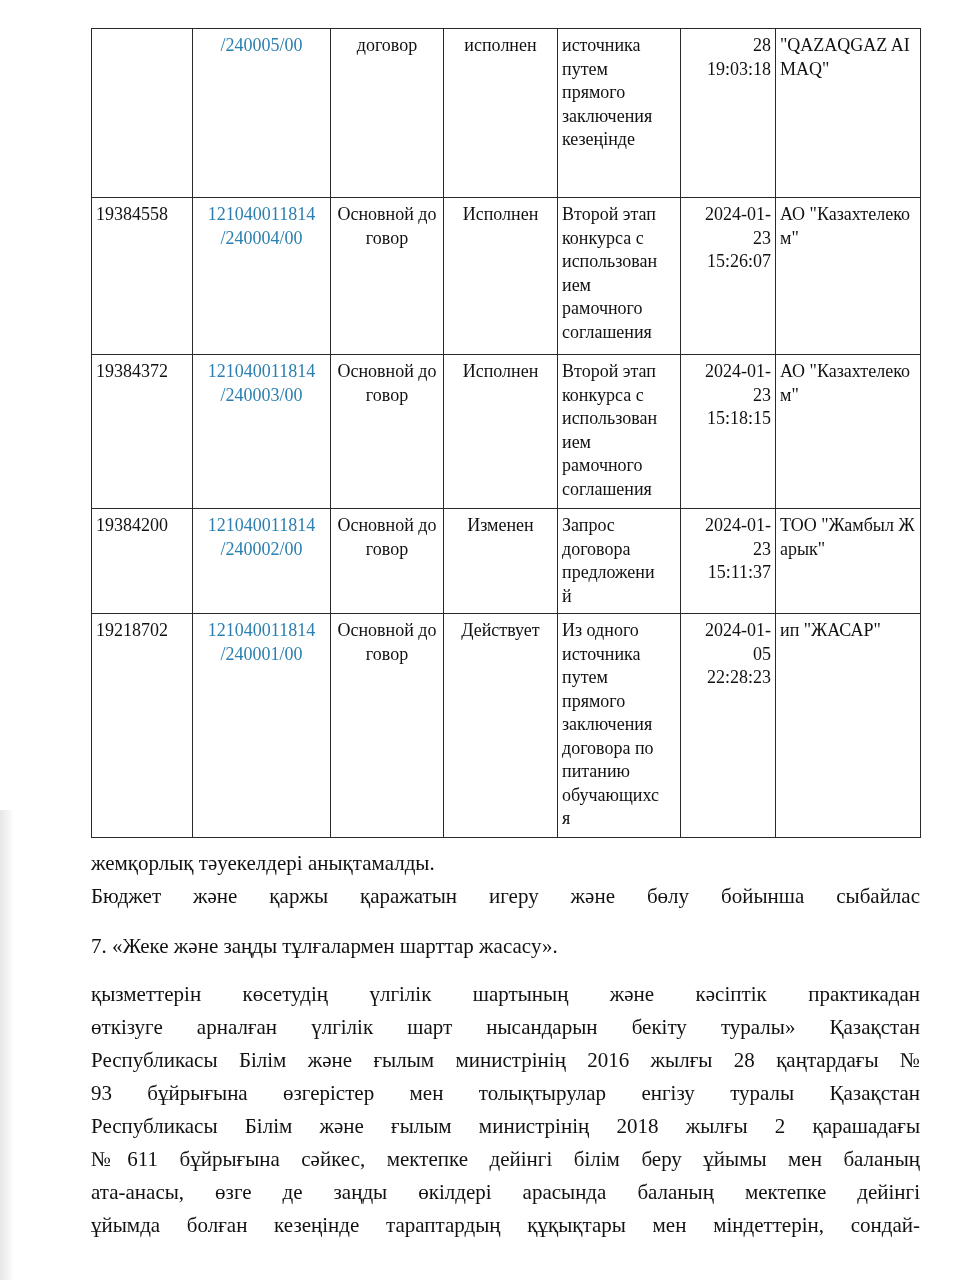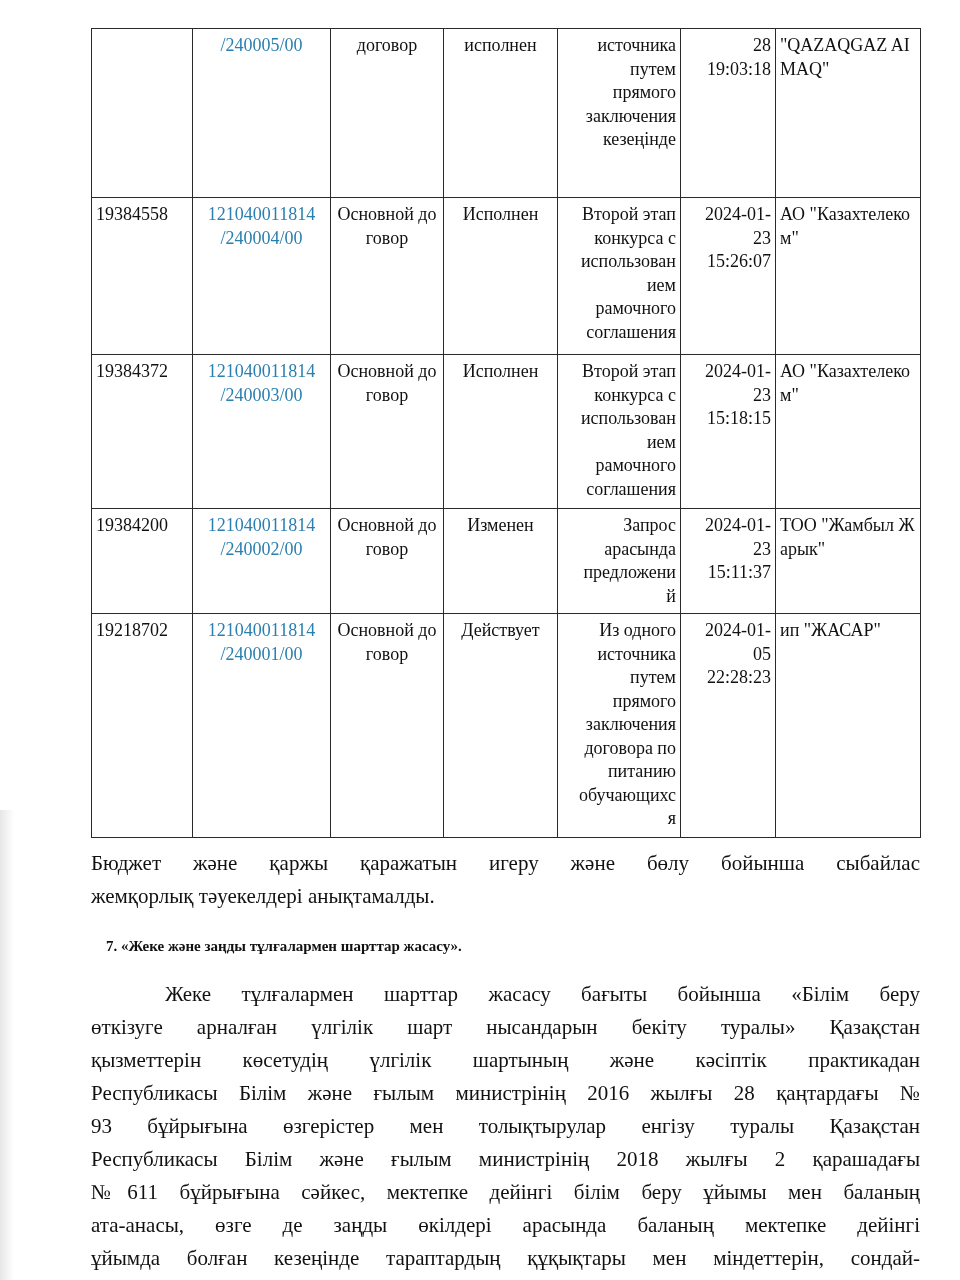--- a/index.html
+++ b/index.html
@@ -25,36 +25,36 @@
     table.contracts td {
       border: 1.5px solid #2a2a2a;
       vertical-align: top;
       padding: 5px 4px 0 4px;
       word-break: break-all;
     }
     td.c-id { text-align: left; }
     td.c-num { text-align: center; color: #2a7fb0; }
     td.c-type { text-align: center; }
     td.c-status { text-align: center; }
-    td.c-method { text-align: right; }
+    td.c-method { text-align: left; }
     td.c-date { text-align: right; }
     td.c-supplier { text-align: left; padding-left: 8px; }
     .num-line { display: block; }
     .m-line { display: block; }
     .text-block {
       position: absolute; left: 91px; width: 829px;
       font-size: 21px; line-height: 33px;
       text-align: justify;
     }
     .line { display: block; text-align: justify; text-align-last: justify; }
     .line.last { text-align-last: left; }
     .para1 { top: 847px; }
     .heading {
-      position: absolute; left: 106px; top: 930px;
-      font-size: 15px; font-weight: bold; line-height: 33px;
+      position: absolute; left: 91px; top: 930px;
+      font-size: 21px; font-weight: normal; line-height: 33px;
     }
     .para2 { top: 978px; }
     .indent { text-indent: 74px; }
   </style>
 </head>
 <body>
 
 <div class="page-shadow"></div>
 
 <table class="contracts">
@@ -141,21 +141,21 @@
     <tr style="height:105px">
       <td class="c-id">19384200</td>
       <td class="c-num">
         <span class="num-line">121040011814</span>
         <span class="num-line">/240002/00</span>
       </td>
       <td class="c-type">Основной договор</td>
       <td class="c-status">Изменен</td>
       <td class="c-method">
         <span class="m-line">Запрос</span>
-        <span class="m-line">арасында</span>
+        <span class="m-line">договора</span>
         <span class="m-line">предложени</span>
         <span class="m-line">й</span>
       </td>
       <td class="c-date">
         <span class="m-line">2024-01-</span>
         <span class="m-line">23</span>
         <span class="m-line">15:11:37</span>
       </td>
       <td class="c-supplier">ТОО "Жамбыл Жарык"</td>
     </tr>
@@ -183,29 +183,28 @@
         <span class="m-line">2024-01-</span>
         <span class="m-line">05</span>
         <span class="m-line">22:28:23</span>
       </td>
       <td class="c-supplier">ип "ЖАСАР"</td>
     </tr>
   </tbody>
 </table>
 
 <div class="text-block para1">
+  <span class="line last">жемқорлық тәуекелдері анықтамалды.</span>
   <span class="line">Бюджет және қаржы қаражатын игеру және бөлу бойынша сыбайлас</span>
-  <span class="line last">жемқорлық тәуекелдері анықтамалды.</span>
 </div>
 
 <div class="heading">7. «Жеке және заңды тұлғалармен шарттар жасасу».</div>
 
 <div class="text-block para2">
-  <span class="line indent">Жеке тұлғалармен шарттар жасасу бағыты бойынша «Білім беру</span>
+  <span class="line">қызметтерін көсетудің үлгілік шартының және кәсіптік практикадан</span>
   <span class="line">өткізуге арналған үлгілік шарт нысандарын бекіту туралы» Қазақстан</span>
-  <span class="line">қызметтерін көсетудің үлгілік шартының және кәсіптік практикадан</span>
   <span class="line">Республикасы Білім және ғылым министрінің 2016 жылғы 28 қаңтардағы №</span>
   <span class="line">93 бұйрығына өзгерістер мен толықтырулар енгізу туралы Қазақстан</span>
   <span class="line">Республикасы Білім және ғылым министрінің 2018 жылғы 2 қарашадағы</span>
   <span class="line">№611 бұйрығына сәйкес, мектепке дейінгі білім беру ұйымы мен баланың</span>
   <span class="line">ата-анасы, өзге де заңды өкілдері арасында баланың мектепке дейінгі</span>
   <span class="line">ұйымда болған кезеңінде тараптардың құқықтары мен міндеттерін, сондай-</span>
 </div>
 
 </body></html>

